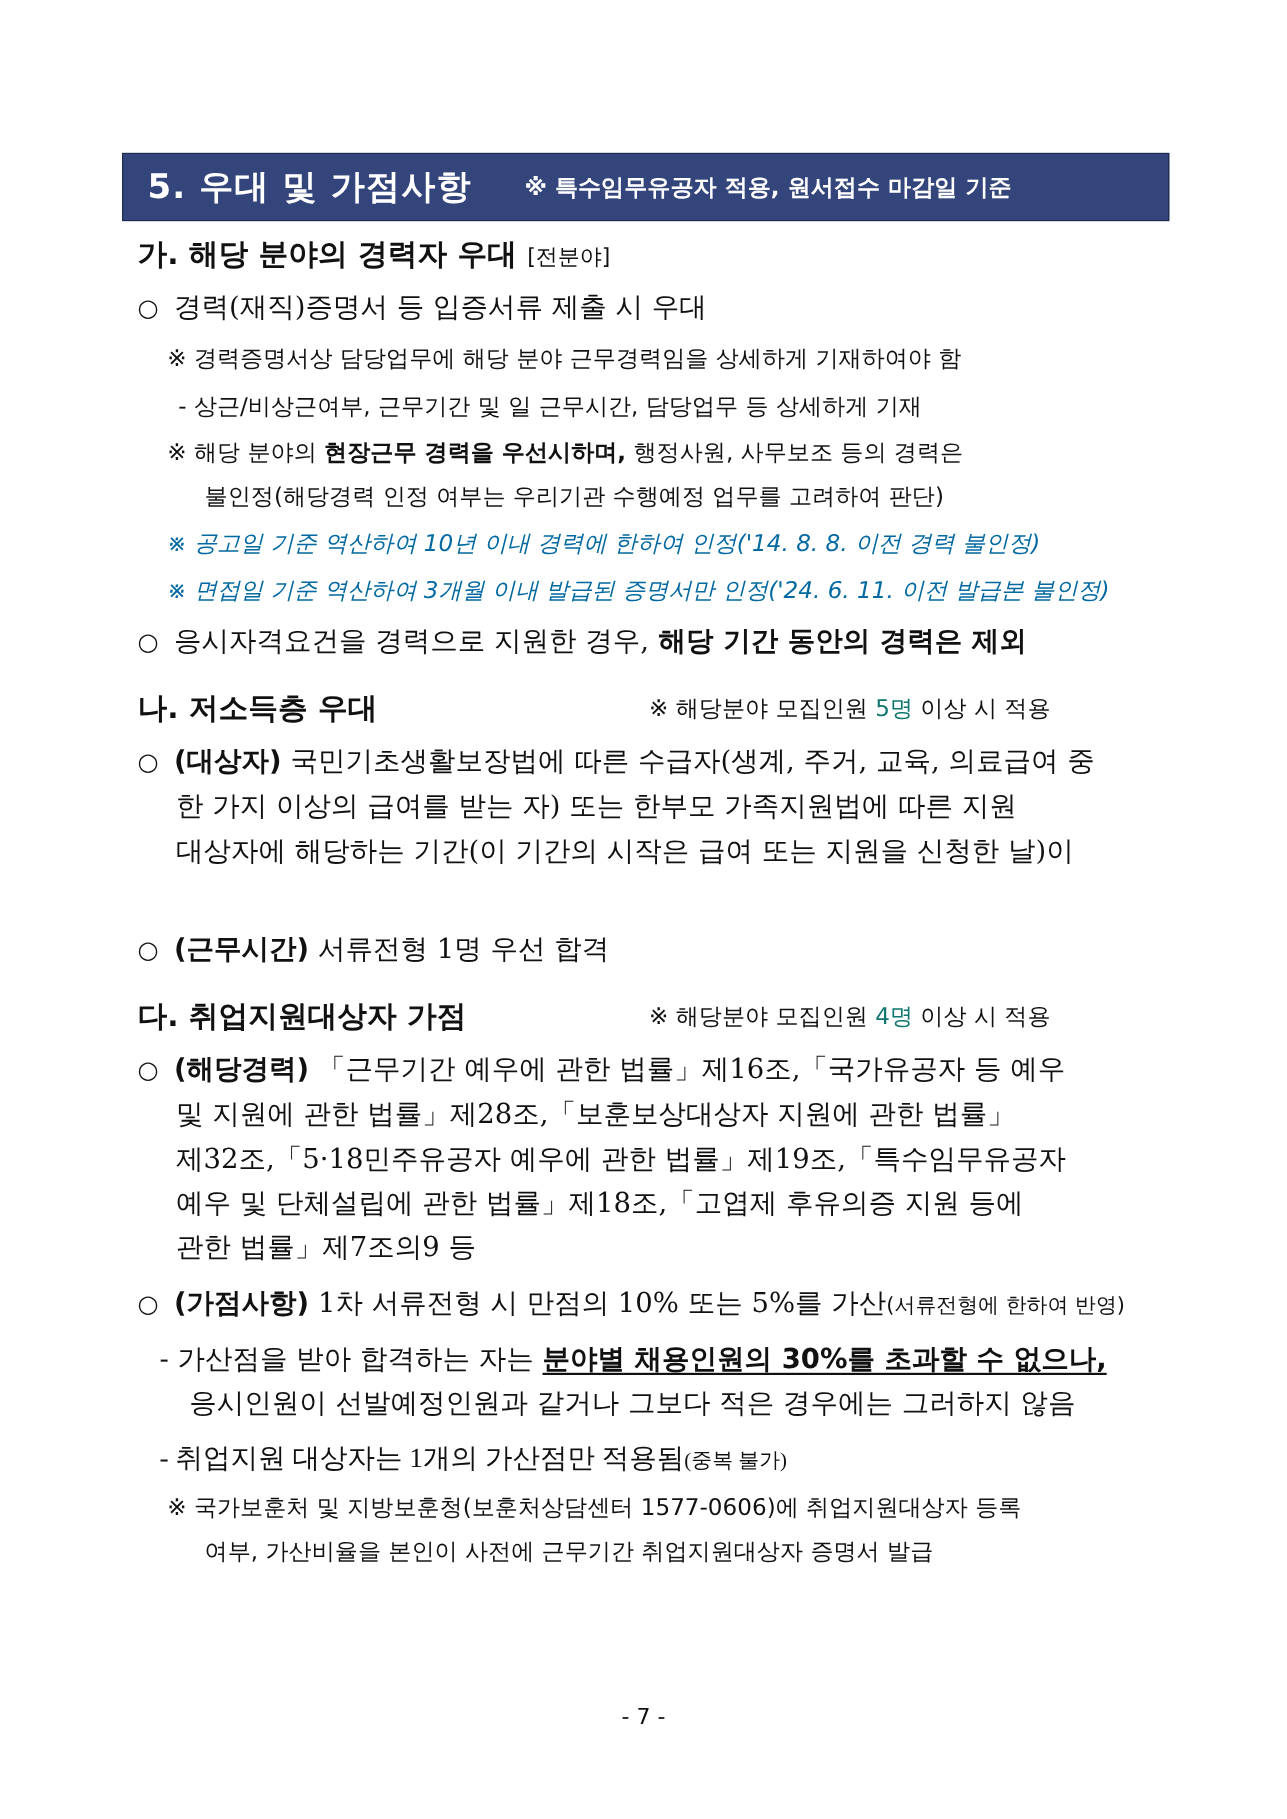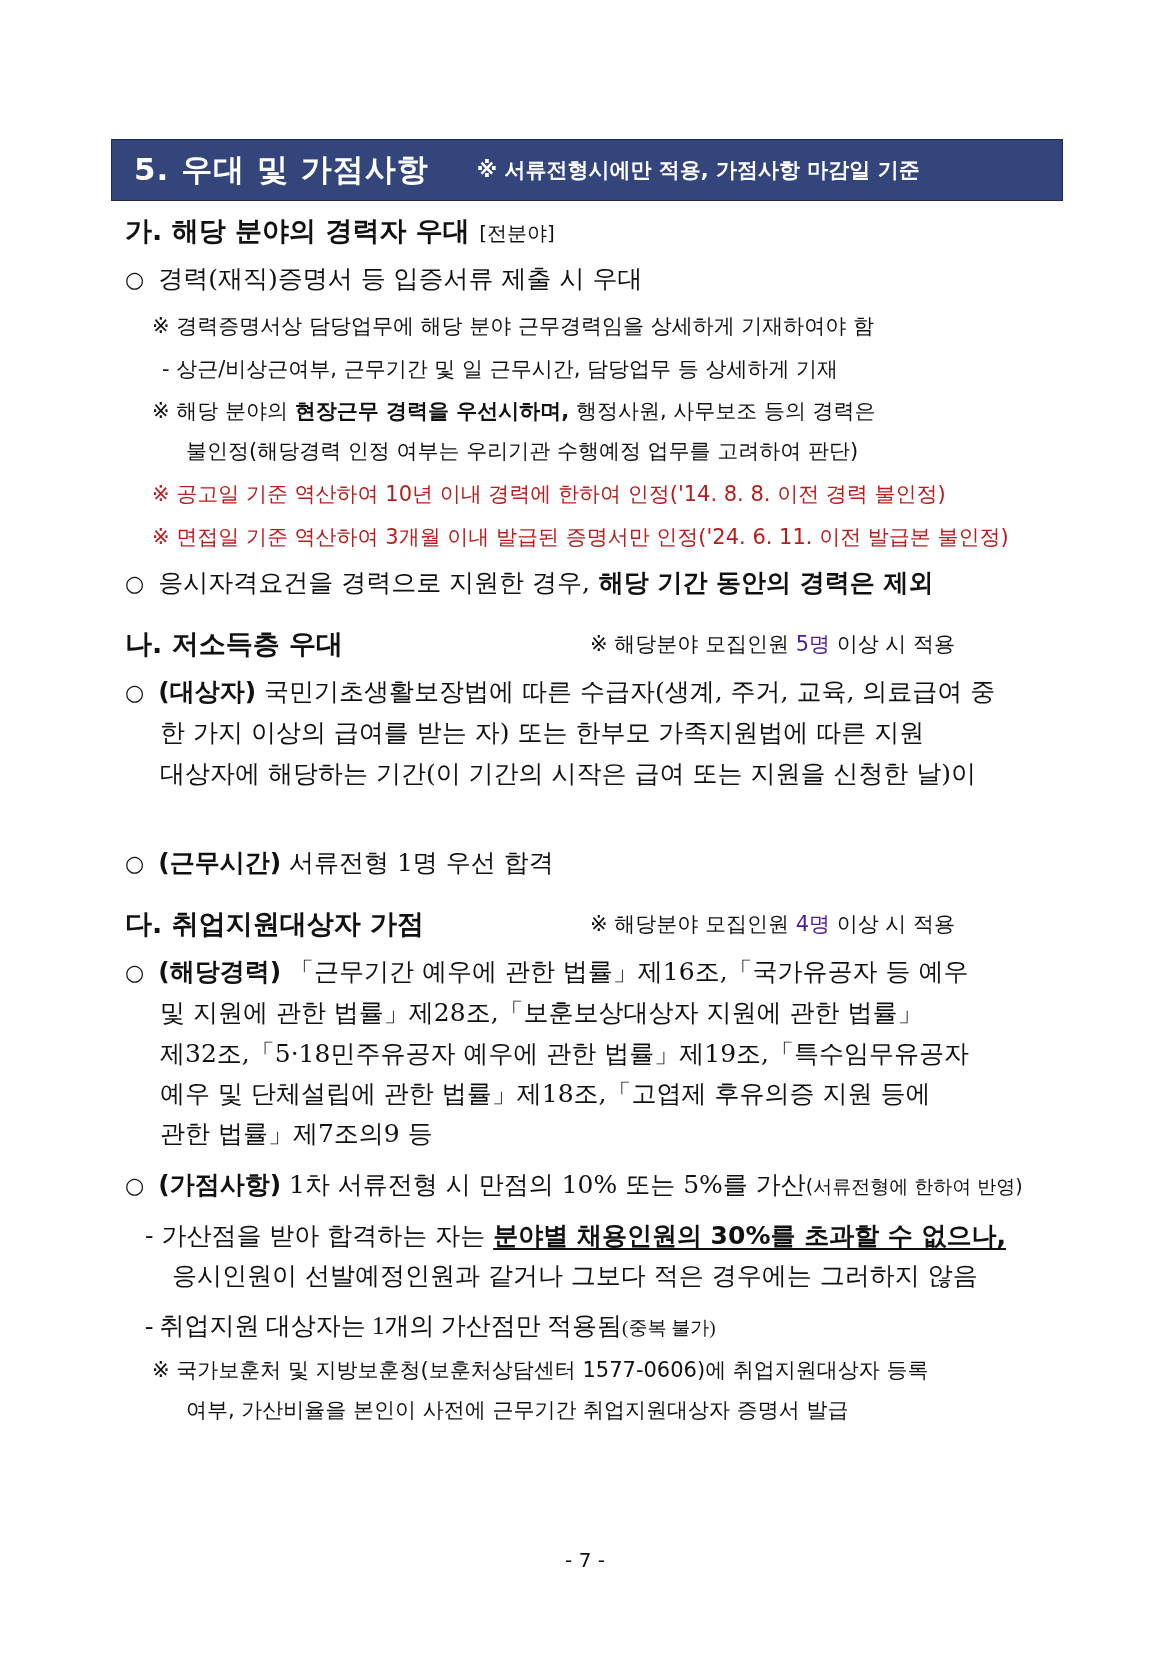--- a/index.html
+++ b/index.html
@@ -8,39 +8,39 @@
     .page { position:absolute; left:0; top:0; width:1170px; height:1534px; }
     .banner { position:absolute; left:111px; top:139px; width:952px; height:62px;
       background:#33457a; border:1px solid #1d2a4d; box-sizing:border-box;
       display:flex; align-items:center; color:#fff; }
     .banner .title { font-weight:bold; font-size:31px; margin-left:22px; letter-spacing:1px; }
     .banner .note { font-weight:bold; font-size:21px; margin-left:48px; }
     .line { position:absolute; left:0; white-space:nowrap; }
     .h2 { font-weight:bold; font-size:27px; left:125px; }
     .h2 .tag { font-weight:normal; font-size:20px; }
     .h2-note { font-size:21px; }
-    .blue { color:#4c1d95; }
+    .blue { color:#0f766e; }
     .c1 { font-family:"DejaVu Serif","Liberation Serif",serif; font-size:25px; }
     .c1 .mk { font-family:"DejaVu Sans",sans-serif; font-size:22px; margin-right:14px; }
     .sans { font-family:"DejaVu Sans","Liberation Sans",sans-serif; }
     .c2 { font-size:21px; }
-    .red { color:#b91c1c; }
+    .red { color:#0369a1;font-style:italic; }
     .b { font-weight:bold; }
     .u { text-decoration:underline; text-underline-offset:4px; }
     .small { font-size:19px; }
     .pageno { position:absolute; left:0; width:1170px; top:1548px; text-align:center; font-size:20px; }
   </style>
 </head>
 <body>
 
 <div class="page">
 
   <div class="banner">
     <span class="title">5. 우대 및 가점사항</span>
-    <span class="note">※ 서류전형시에만 적용, 가점사항 마감일 기준</span>
+    <span class="note">※ 특수임무유공자 적용, 원서접수 마감일 기준</span>
   </div>
 
   <div class="line h2" style="top:213px;">
     <span>가. 해당 분야의 경력자 우대</span>
     <span class="tag">[전분야]</span>
   </div>
   <div class="line c1" style="left:125px; top:262px;">
     <span class="mk">○</span><span>경력(재직)증명서 등 입증서류 제출 시 우대</span>
   </div>
   <div class="line c2" style="left:152px; top:312px;">※ 경력증명서상 담당업무에 해당 분야 근무경력임을 상세하게 기재하여야 함</div>

